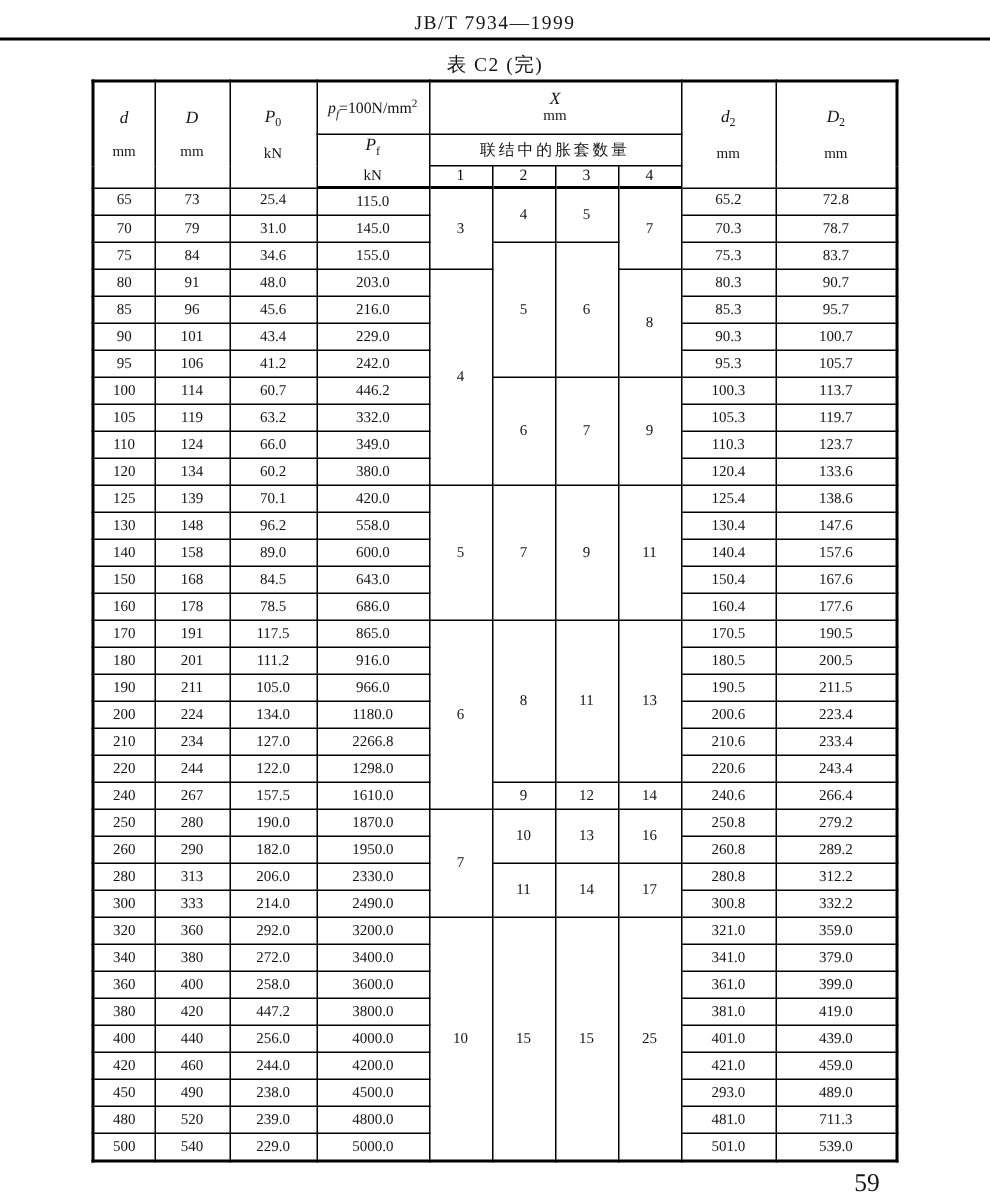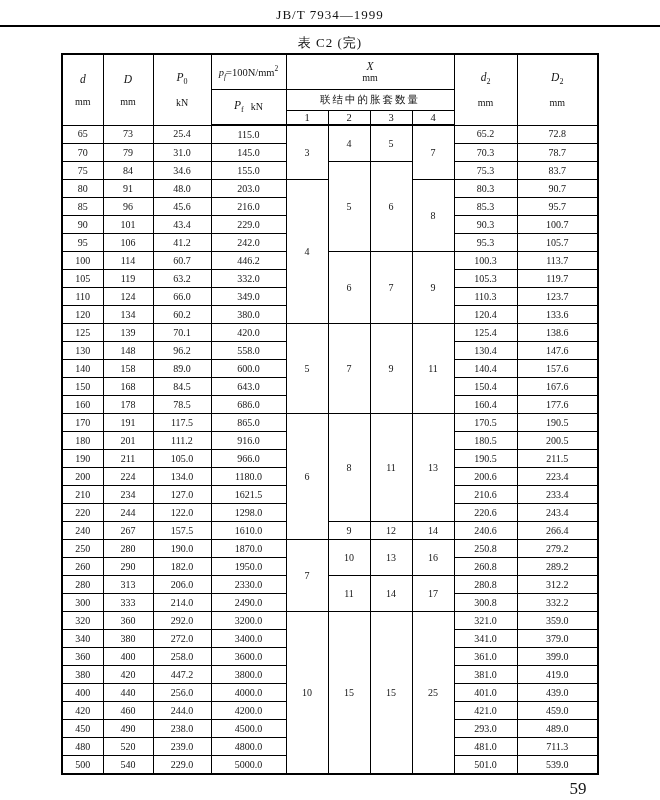--- a/index.html
+++ b/index.html
@@ -65,21 +65,21 @@
   .pf-top sub { font-size: 7.5px; }
   .pf-top sup { font-size: 7.5px; }
   .x-head-stack {
     display: flex; flex-direction: column;
     align-items: center; justify-content: center;
     gap: 1px; line-height: 1.05;
   }
   .cjk { letter-spacing: 2px; font-size: 10.5px; }
   .bottom-head { border-bottom: 2px solid #000 !important; }
   .pf-bottom-stack {
-    display: flex; flex-direction: row;
+    display: flex; flex-direction: column;
     align-items: center; justify-content: center;
     gap: 7px;
   }
   .page-number {
     position: absolute;
     left: 566px;
     top: 779px;
     font-size: 17px;
     width: 24px;
     text-align: center;
@@ -340,21 +340,21 @@
         <td>224</td>
         <td>134.0</td>
         <td>1180.0</td>
         <td>200.6</td>
         <td>223.4</td>
       </tr>
       <tr>
         <td>210</td>
         <td>234</td>
         <td>127.0</td>
-        <td>1621.5</td>
+        <td>2266.8</td>
         <td>210.6</td>
         <td>233.4</td>
       </tr>
       <tr>
         <td>220</td>
         <td>244</td>
         <td>122.0</td>
         <td>1298.0</td>
         <td>220.6</td>
         <td>243.4</td>

